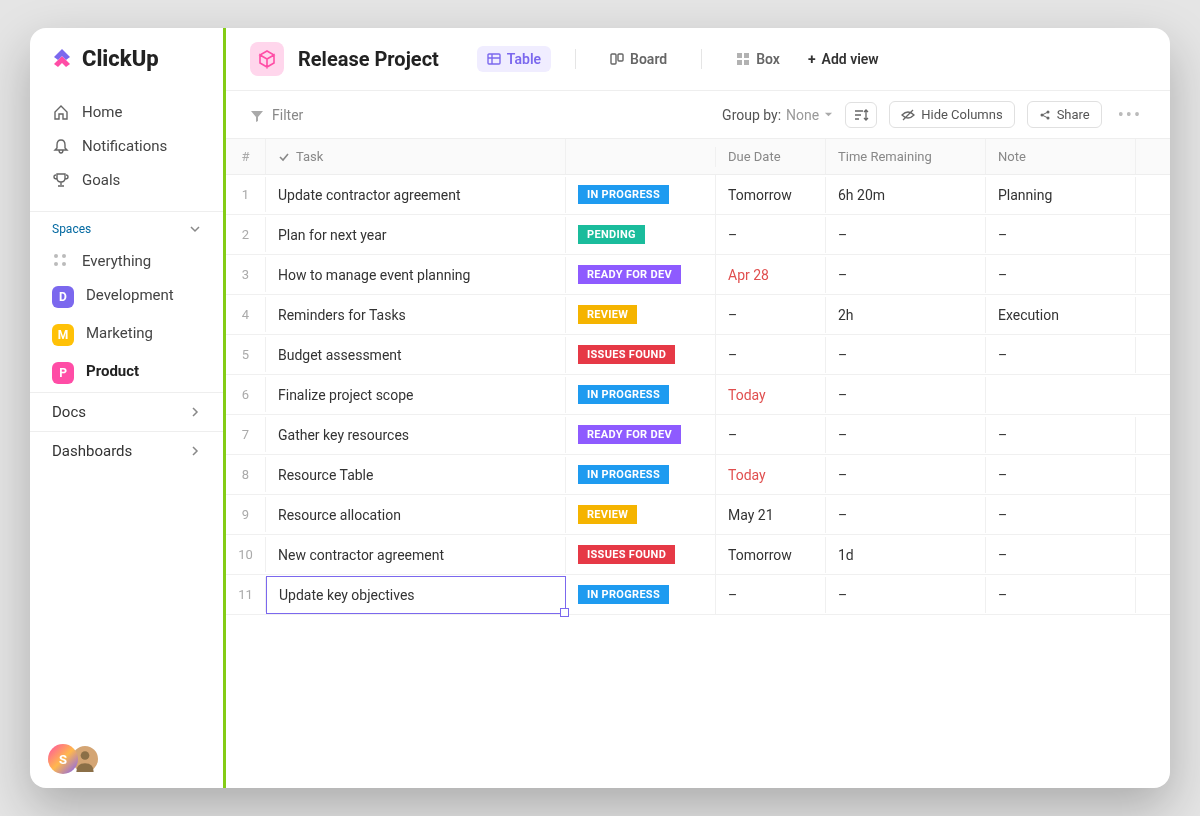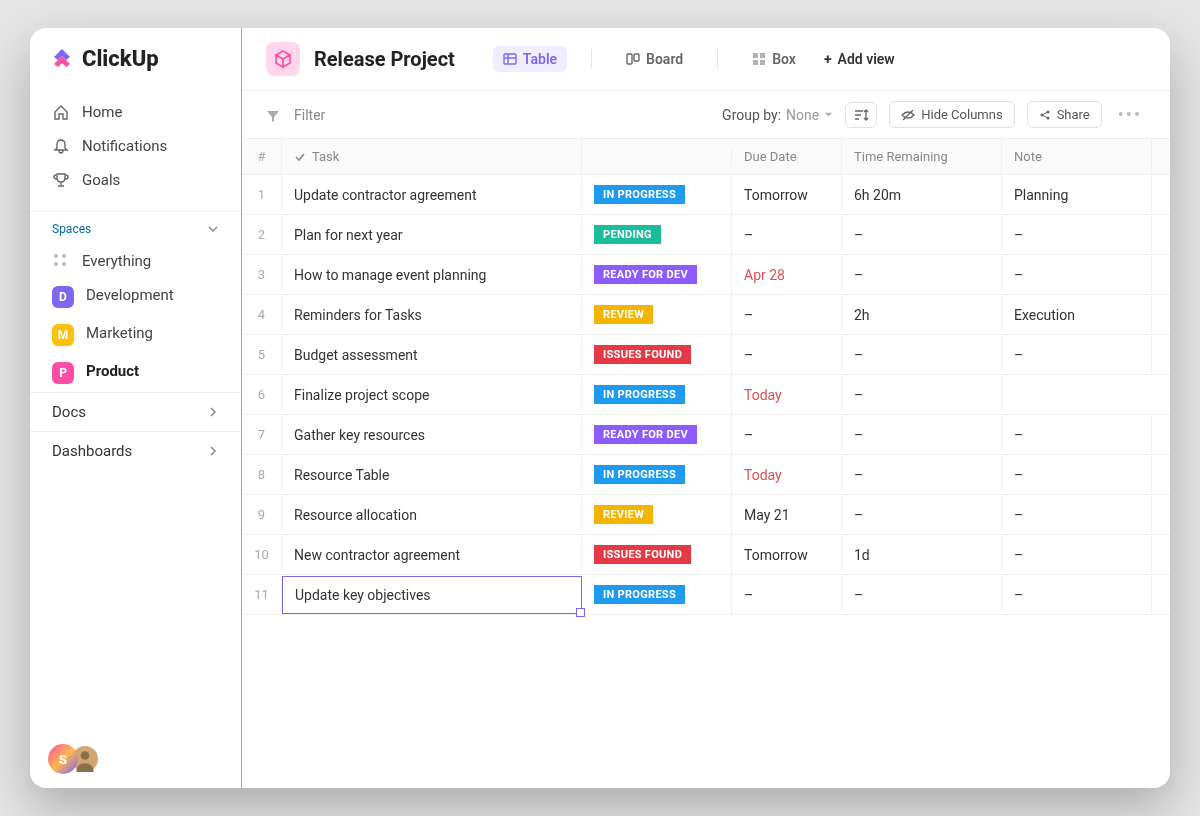--- a/index.html
+++ b/index.html
@@ -17,22 +17,22 @@
   height: 760px;
   background: #fff;
   border-radius: 16px;
   display: flex;
   overflow: hidden;
   box-shadow: 0 20px 50px rgba(0,0,0,0.25);
   position: relative;
 }
 
 .sidebar {
-  width: 212px;
-  border-right: 1px solid #84cc16;
+  width: 196px;
+  border-right: 3px solid #84cc16;
   display: flex;
   flex-direction: column;
   padding: 18px 0;
   position: relative;
 }
 .logo {
   display: flex;
   align-items: center;
   gap: 8px;
   padding: 0 20px 18px 20px;
@@ -131,21 +131,21 @@
 .view-divider { width: 1px; height: 20px; background: #e5e5e5; }
 .add-view { display: flex; align-items: center; gap: 6px; font-size: 14px; font-weight: 600; color: #333; cursor: pointer; margin-left: 4px; }
 
 .toolbar {
   display: flex;
   align-items: center;
   padding: 10px 24px;
   border-bottom: 1px solid #eee;
   gap: 12px;
 }
-.filter-btn { display: flex; align-items: flex-end; gap: 14px; color: #888; font-size: 14px; cursor: pointer; }
+.filter-btn { display: flex; align-items: flex-end; gap: 8px; color: #888; font-size: 14px; cursor: pointer; }
 .toolbar-right { margin-left: auto; display: flex; align-items: center; gap: 12px; }
 .group-by { font-size: 14px; color: #555; display: flex; align-items: center; gap: 5px; }
 .group-by .val { color: #999; }
 .pill-btn {
   display: flex; align-items: center; gap: 6px;
   border: 1px solid #e0e0e0;
   border-radius: 6px;
   padding: 5px 11px;
   font-size: 13px;
   color: #555;

